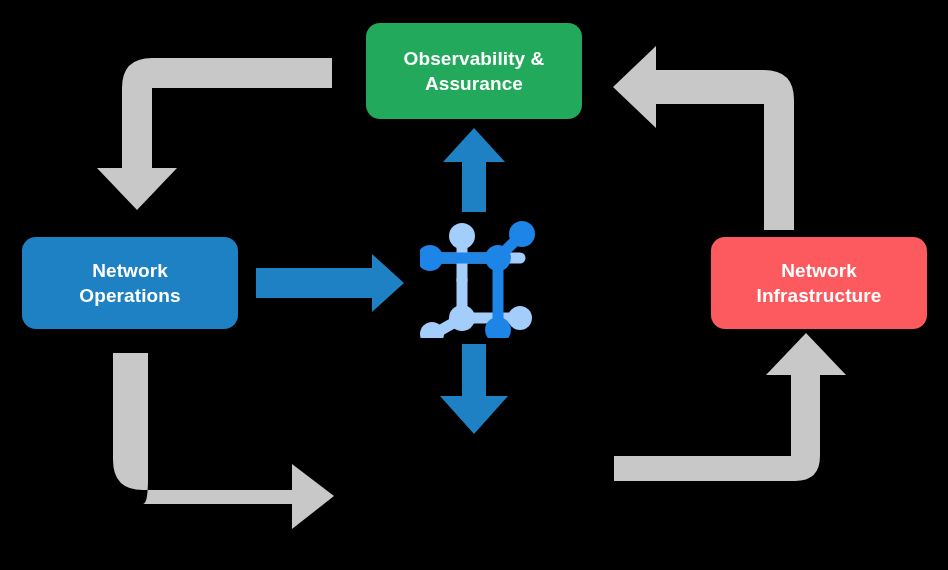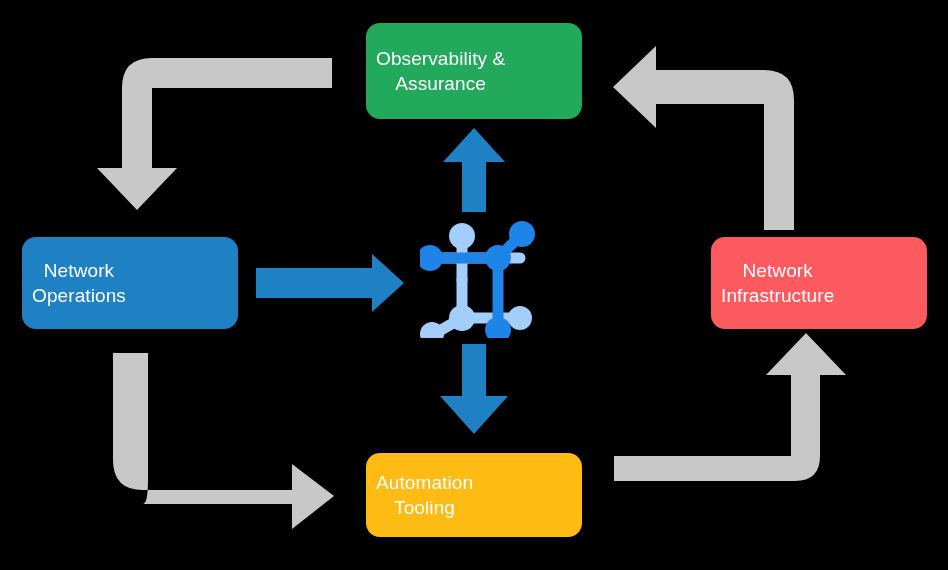--- a/index.html
+++ b/index.html
@@ -24,26 +24,26 @@
     left: 0;
     top: 0;
     width: 948px;
     height: 570px;
   }
   .node-box {
     position: absolute;
     border-radius: 14px;
     display: flex;
     align-items: center;
-    justify-content: flex-start;
+    justify-content: center;
     text-align: center;
     color: #ffffff;
     font-size: 19px;
     line-height: 1.32;
-    font-weight: 400;
+    font-weight: 700;
     letter-spacing: 0.1px;
     box-sizing: border-box;
     padding: 4px 10px;
   }
   #box-observability {
     left: 366px;  top: 23px;  width: 216px; height: 96px;
   }
   #box-operations {
     left: 22px;   top: 237px; width: 216px; height: 92px;
   }
@@ -185,18 +185,14 @@
   <div class="node-box" id="box-operations" style="background: rgb(30, 129, 196);">
     <span class="box-label">Network
 Operations</span>
   </div>
 
   <div class="node-box" id="box-infrastructure" style="background: rgb(252, 90, 95);">
     <span class="box-label">Network
 Infrastructure</span>
   </div>
 
-  <div class="node-box" id="box-automation" style="background: rgb(254, 187, 20);">
-    <span class="box-label">Automation
-Tooling</span>
-  </div>
 
 </div>
 
 </body></html>

